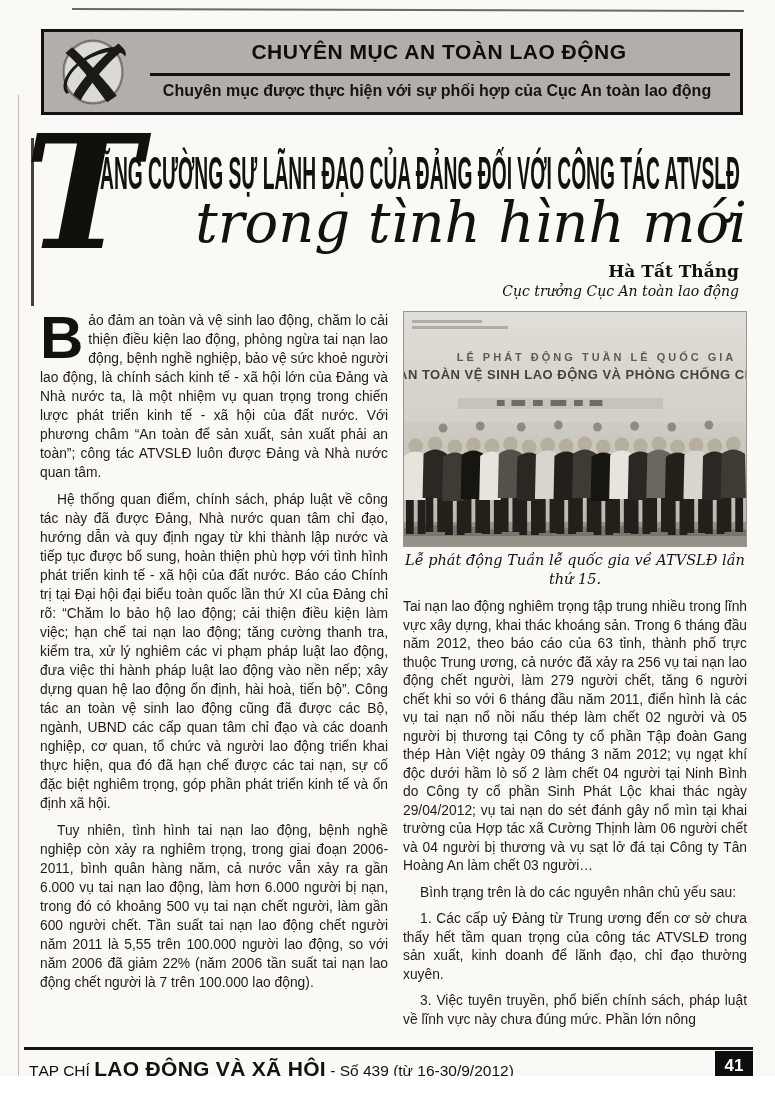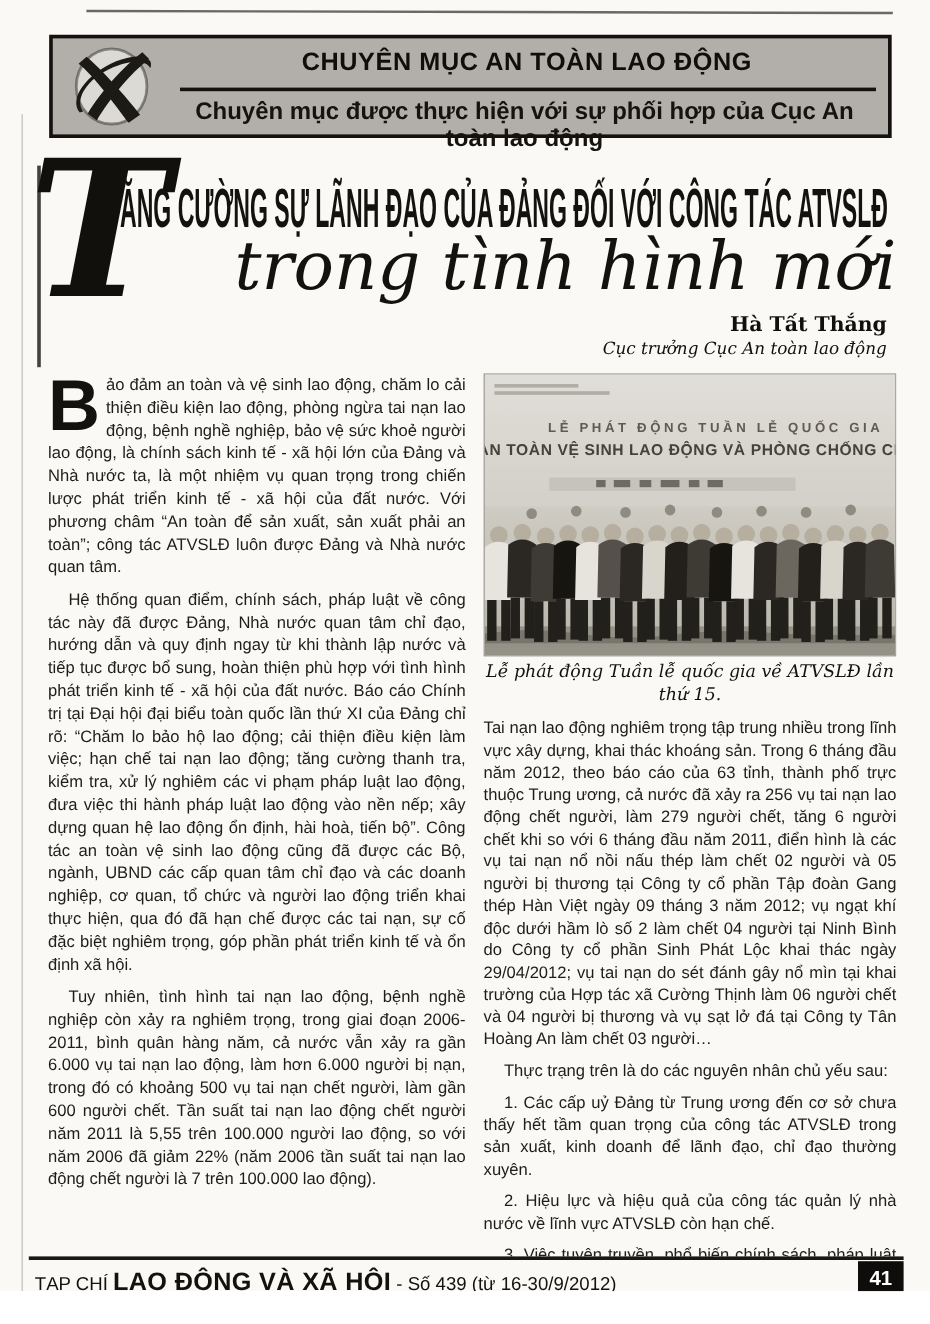--- a/index.html
+++ b/index.html
@@ -11,21 +11,21 @@
   .scan-mark{position:absolute;left:31px;top:138px;width:3px;height:168px;background:#23211d;opacity:.85;}
 
   
   .header-box{position:absolute;left:41px;top:29px;width:702px;height:86px;background:#b2afaa;
               border:3px solid #141210;box-sizing:border-box;}
   .logo{position:absolute;left:10px;top:3px;width:78px;height:74px;}
   .header-title{position:absolute;left:100px;right:6px;top:8px;text-align:center;
                 font-size:21px;font-weight:bold;letter-spacing:.5px;color:#100e0b;}
   .header-rule{position:absolute;left:106px;right:10px;top:41px;height:3px;background:#141210;}
   .header-subtitle{position:absolute;left:96px;right:6px;top:50px;text-align:center;
-                   font-size:20px;font-weight:bold;color:#15130f;}
+                   font-size:16px;font-weight:bold;color:#15130f;}
 
   
   .headline-t{position:absolute;left:24px;top:114px;font-family:"DejaVu Serif",serif;font-style:italic;
               font-weight:bold;font-size:158px;line-height:1;color:#12100c;z-index:1;}
   .headline-svg{position:absolute;left:97px;top:142px;z-index:2;}
   .headline-text{font-family:"Liberation Sans",sans-serif;font-weight:700;font-size:46px;fill:#14120e;}
   .headline-line2{position:absolute;right:28px;top:192px;z-index:2;font-family:"DejaVu Serif",serif;
                   font-style:italic;font-size:56px;line-height:1.1;color:#14120e;}
 
   
@@ -155,23 +155,22 @@
             <use href="#psn" x="261" y="138" fill="#6b675e"></use>
             <use href="#psn" x="280" y="141" fill="#23201c"></use>
             <use href="#psn" x="299" y="139" fill="#d8d5cd"></use>
             <use href="#psn" x="318" y="140" fill="#2b2824"></use>
             <use href="#psn" x="337" y="138" fill="#3e3a34"></use>
           </svg>
         </div>
         <figcaption class="caption">Lễ phát động Tuần lễ quốc gia về ATVSLĐ lần thứ 15.</figcaption>
       </figure>
       <p class="body-p">Tai nạn lao động nghiêm trọng tập trung nhiều trong lĩnh vực xây dựng, khai thác khoáng sản. Trong 6 tháng đầu năm 2012, theo báo cáo của 63 tỉnh, thành phố trực thuộc Trung ương, cả nước đã xảy ra 256 vụ tai nạn lao động chết người, làm 279 người chết, tăng 6 người chết khi so với 6 tháng đầu năm 2011, điển hình là các vụ tai nạn nổ nồi nấu thép làm chết 02 người và 05 người bị thương tại Công ty cổ phần Tập đoàn Gang thép Hàn Việt ngày 09 tháng 3 năm 2012; vụ ngạt khí độc dưới hầm lò số 2 làm chết 04 người tại Ninh Bình do Công ty cổ phần Sinh Phát Lộc khai thác ngày 29/04/2012; vụ tai nạn do sét đánh gây nổ mìn tại khai trường của Hợp tác xã Cường Thịnh làm 06 người chết và 04 người bị thương và vụ sạt lở đá tại Công ty Tân Hoàng An làm chết 03 người…</p>
-      <p class="body-p indent">Thực trạng trên là do các nguyên nhân chủ yếu sau:</p>
+      <p class="body-p indent">Bình trạng trên là do các nguyên nhân chủ yếu sau:</p>
       <p class="body-p indent">1. Các cấp uỷ Đảng từ Trung ương đến cơ sở chưa thấy hết tầm quan trọng của công tác ATVSLĐ trong sản xuất, kinh doanh để lãnh đạo, chỉ đạo thường xuyên.</p>
-      <p class="body-p indent">2. Hiệu lực và hiệu quả của công tác quản lý nhà nước về lĩnh vực ATVSLĐ còn hạn chế.</p>
       <p class="body-p indent">3. Việc tuyên truyền, phổ biến chính sách, pháp luật về lĩnh vực này chưa đúng mức. Phần lớn nông</p>
     </div>
 
   </div>
 
   <div class="footer-rule"></div>
   <div class="footer-text"><span>TẠP CHÍ </span><span class="jname">LAO ĐỘNG VÀ XÃ HỘI</span><span> - Số 439 (từ 16-30/9/2012)</span></div>
   <div class="page-num">41</div>
 
 </div>

